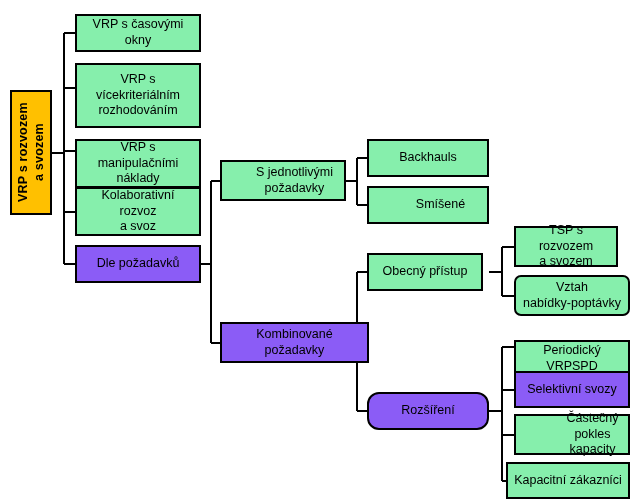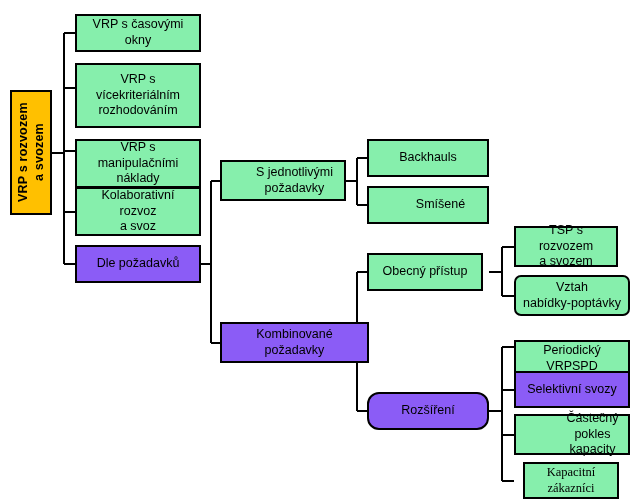--- a/index.html
+++ b/index.html
@@ -146,16 +146,16 @@
     <div class="node" style="left: 514px; top: 328px; width: 116px; height: 37px; margin-top: 12px;">
       <span class="label">Periodický VRPSPD</span>
     </div>
     <div class="node hl" style="left: 514px; top: 371px; width: 116px; height: 37px;">
       <span class="label">Selektivní svozy</span>
     </div>
     <div class="node" style="left: 514px; top: 414px; width: 116px; height: 41px; padding-left: 46px;">
       <span class="label">Částečný pokles
 kapacity</span>
     </div>
-    <div class="node" style="left: 523px; top: 462px; width: 96px; height: 37px; font-family: Liberation Serif, serif;">
+    <div class="node" style="left: 506px; top: 462px; width: 124px; height: 37px;">
       <span class="label">Kapacitní zákazníci</span>
     </div>
   </div>
 
 </body></html>

